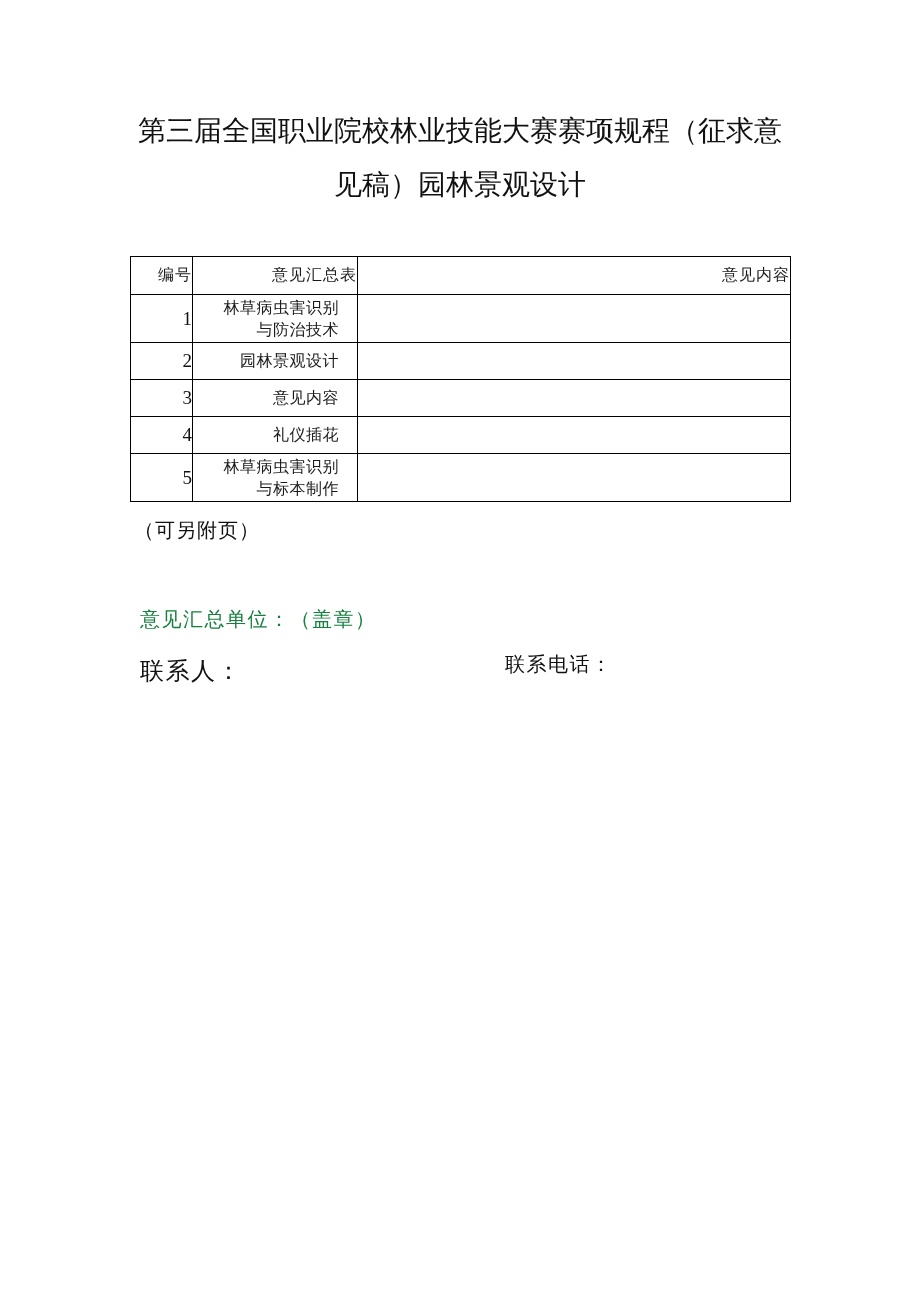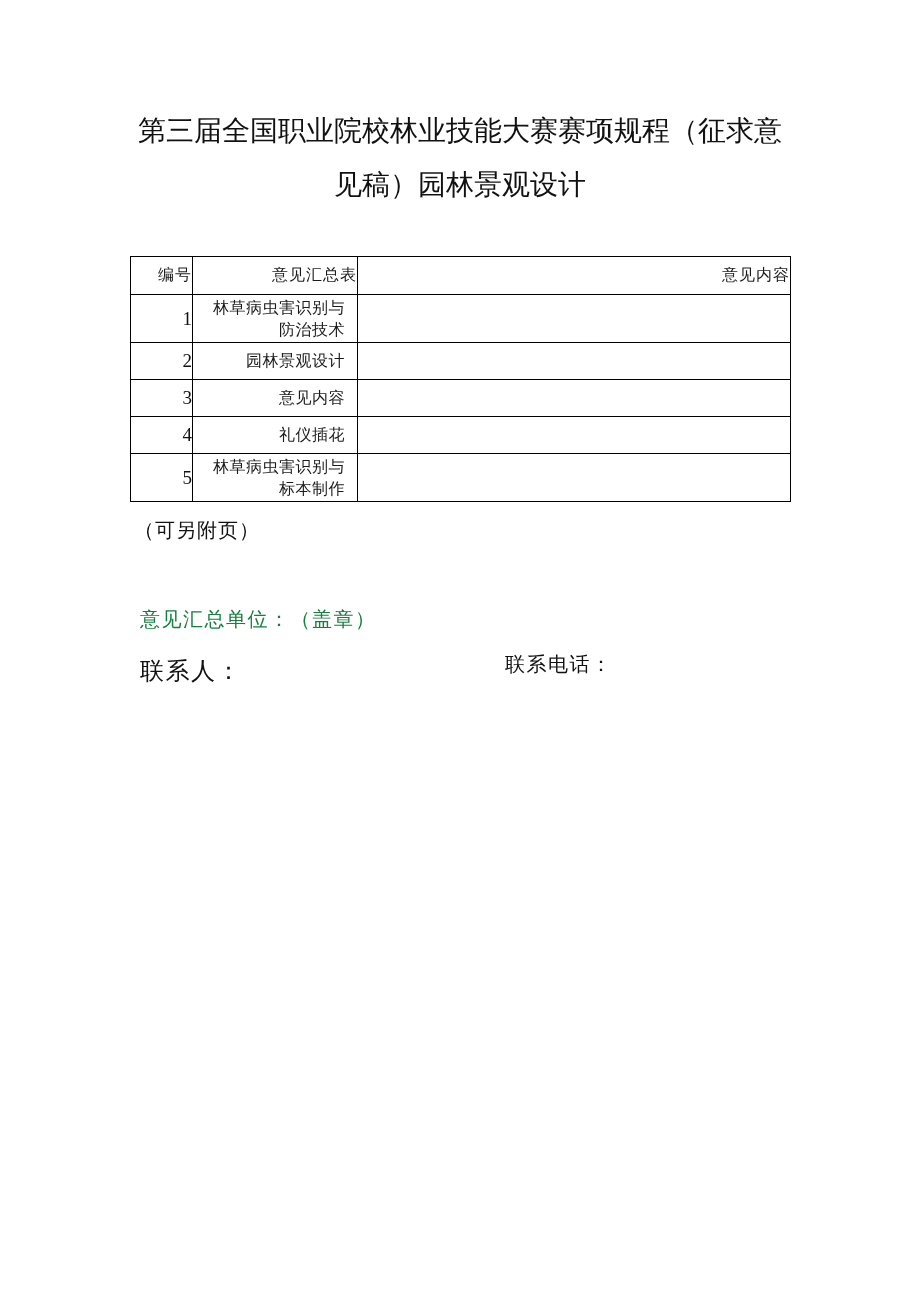--- a/index.html
+++ b/index.html
@@ -53,21 +53,21 @@
     color: #1a1a1a;
     letter-spacing: 1px;
   }
   td.cell-no {
     font-size: 19px;
     color: #111111;
   }
   td.cell-name {
     font-size: 16px;
     line-height: 22px;
-    padding: 0 12px;
+    padding: 0 18px;
     color: #1a1a1a;
     letter-spacing: 0.5px;
   }
   td.cell-op { background: #ffffff; }
   .note {
     position: absolute;
     top: 517px;
     left: 134px;
     font-size: 20px;
     letter-spacing: 1px;

